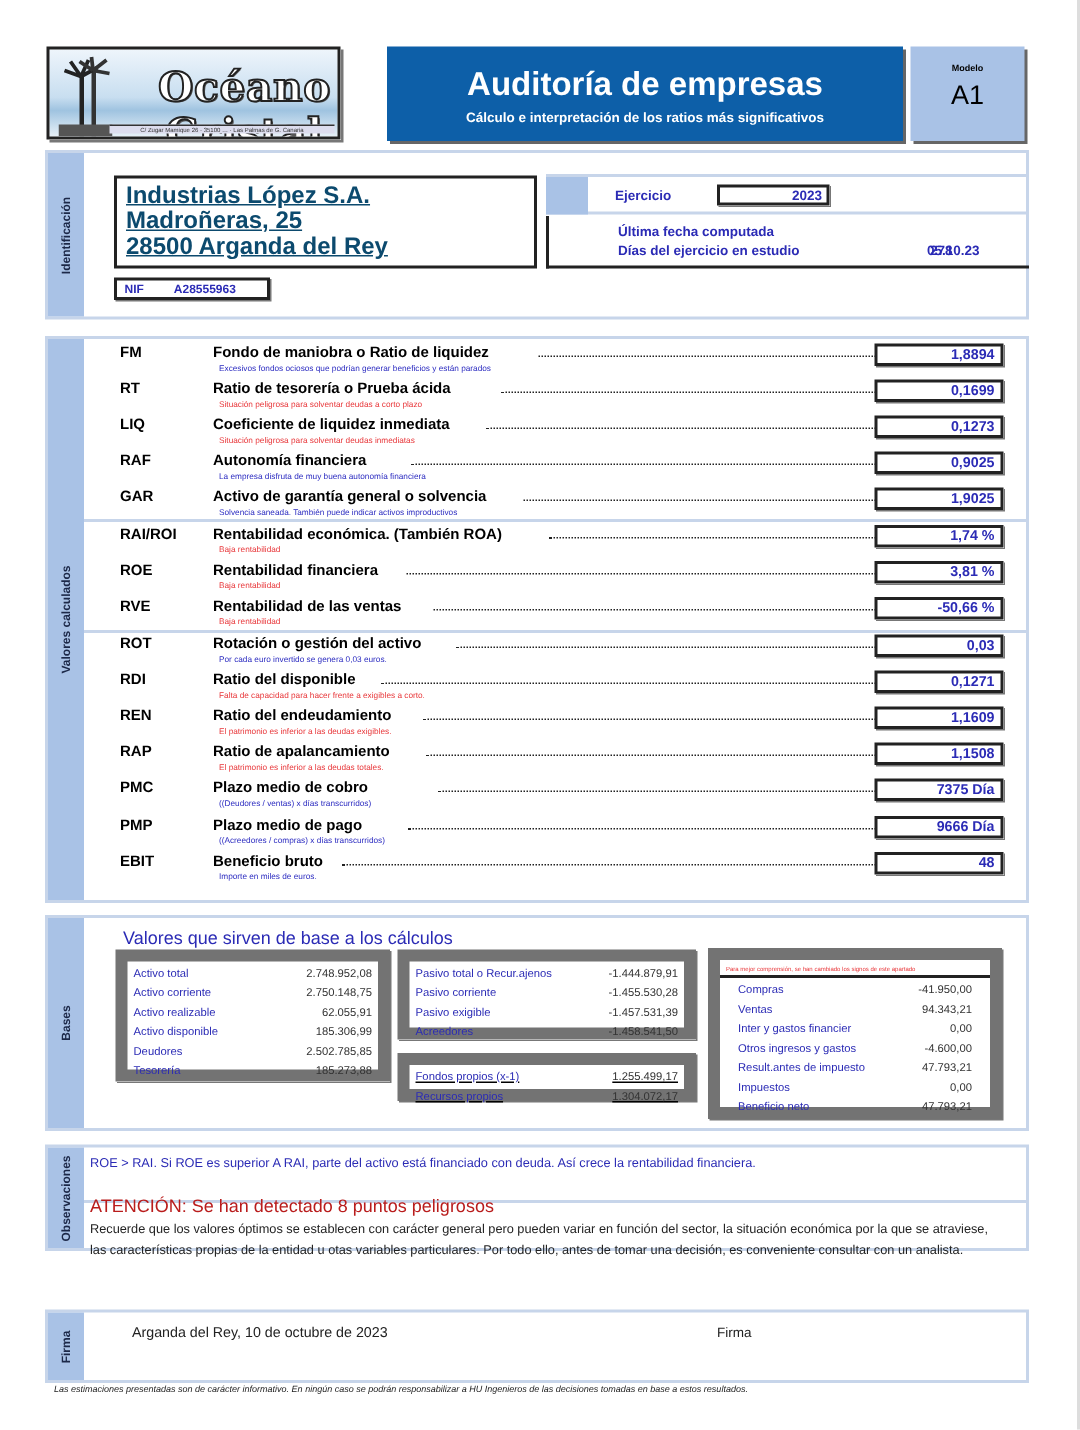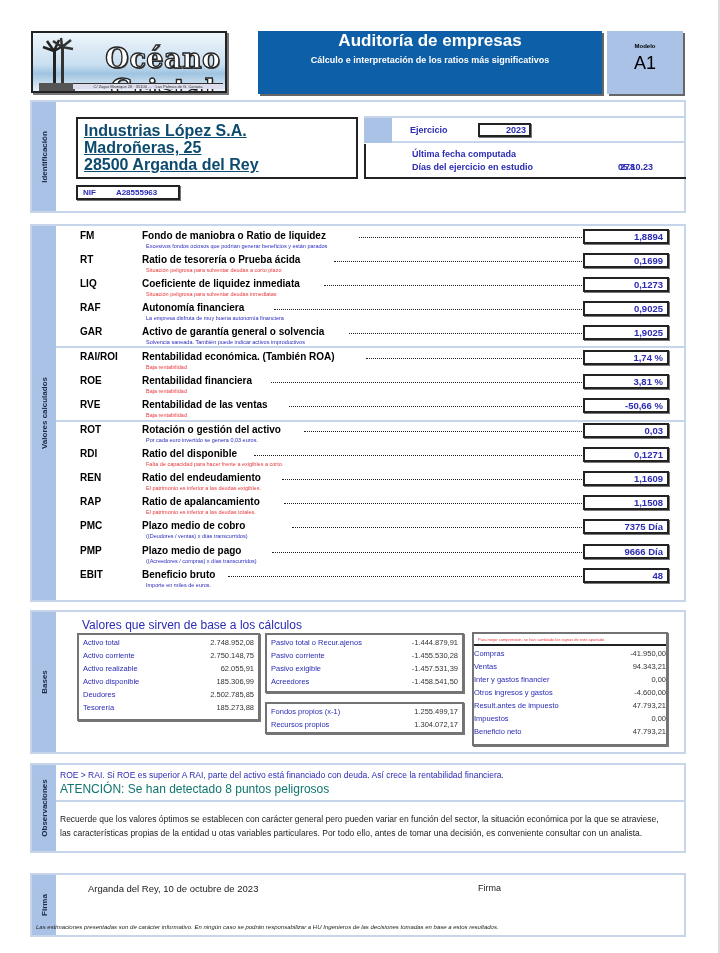--- a/index.html
+++ b/index.html
@@ -6,21 +6,21 @@
   body { width: 720px; height: 953px; background: #ffffff; font-family: "Liberation Sans", sans-serif; position: relative; overflow: hidden; color: #000; }
   .abs { position: absolute; }
 
   
   .logo { left: 31px; top: 31px; width: 196px; height: 62px; border: 2px solid #222; box-shadow: 2px 2px 0 #777; background: linear-gradient(#eef5fb, #c8def0 55%, #9fc3e0 70%, #e8f1f8); overflow: hidden; }
   .logo .palm { position: absolute; left: 6px; top: 4px; width: 36px; height: 54px; }
   .logo .brand { position: absolute; left: 44px; top: 10px; width: 172px; text-align: center; font-family: "DejaVu Serif", serif; font-weight: bold; font-size: 27px; color: #fff; letter-spacing: 0.5px; -webkit-text-stroke: 1.3px #222; text-shadow: 1px 1px 0 #555; }
   .logo .tag { position: absolute; left: 40px; right: 2px; bottom: 2px; font-size: 4px; color: #333; background: #dde; text-align: center; border-top: 1px solid #333; }
 
   .title-box { left: 258px; top: 31px; width: 344px; height: 63px; background: #0d5fa8; box-shadow: 2px 2px 0 #666; color: #fff; text-align: center; }
-  .title-box .t1 { font-size: 17px; font-weight: bold; }
+  .title-box .t1 { font-size: 22px; font-weight: bold; margin-top: 12px; }
   .title-box .t2 { font-size: 9px; font-weight: bold; margin-top: 4px; }
   .model-box { left: 607px; top: 31px; width: 76px; height: 63px; background: #a9c2e6; box-shadow: 2px 2px 0 #666; text-align: center; }
   .model-box .m1 { font-size: 6px; font-weight: bold; margin-top: 12px; }
   .model-box .m2 { font-size: 18px; font-weight: normal; margin-top: 4px; }
 
   
   .section { position: absolute; left: 30px; width: 656px; border: 2px solid #c7d5ea; background: #fff; }
   .sidebar { position: absolute; left: 0; top: 0; bottom: 0; width: 24px; background: #a9c2e6; }
   .sidebar span { position: absolute; left: 50%; top: 50%; transform: translate(-50%, -50%) rotate(-90deg); white-space: nowrap; font-size: 8px; font-weight: bold; color: #1c2848; }
 
@@ -28,43 +28,43 @@
   .red-txt { color: #e8373a; }
 
   
   .company-box { left: 76px; top: 117px; width: 282px; height: 62px; border: 2px solid #222; padding: 3px 6px; }
   .company-box div { font-size: 16px; font-weight: bold; color: #0c4a6e; line-height: 17px; text-decoration: underline; }
   .nif-box { left: 76px; top: 185px; width: 104px; height: 15px; border: 2px solid #222; font-size: 8px; font-weight: bold; color: #2b2bb5; padding: 1px 5px; box-shadow: 1px 1px 0 #777; }
   .nif-box span:last-child { margin-left: 20px; }
   .ej-strip { left: 364px; top: 116px; width: 322px; height: 27px; border-top: 2px solid #c7d5ea; border-bottom: 2px solid #c7d5ea; }
   .ej-strip .tab { position: absolute; left: 0; top: 0; width: 28px; height: 25px; background: #a9c2e6; }
   .ej-label { left: 410px; top: 125px; font-size: 9px; font-weight: bold; color: #2b2bb5; }
-  .ej-box { left: 478px; top: 123px; width: 53px; height: 14px; border: 2px solid #222; text-align: right; padding-right: 3px; font-size: 9px; font-weight: bold; color: #2b2bb5; box-shadow: 1px 1px 0 #777; }
+  .ej-box { left: 478px; top: 123px; width: 75px; height: 14px; border: 2px solid #222; text-align: right; padding-right: 3px; font-size: 9px; font-weight: bold; color: #2b2bb5; box-shadow: 1px 1px 0 #777; }
   .dates-box { left: 364px; top: 144px; width: 322px; height: 35px; border-left: 2px solid #222; border-bottom: 2px solid #222; }
   .dates-box .row { position: absolute; left: 46px; font-size: 9px; font-weight: bold; color: #2b2bb5; }
   .dates-box .val { position: absolute; font-size: 9px; font-weight: bold; color: #2b2bb5; }
 
   
   .ratio-row { position: absolute; left: 0; width: 656px; height: 24px; }
   .ratio-row .code { position: absolute; left: 48px; top: 2px; font-size: 10px; font-weight: bold; }
   .ratio-row .name { position: absolute; left: 110px; top: 2px; font-size: 10px; font-weight: bold; white-space: nowrap; }
   .ratio-row .dots { position: absolute; top: 9px; border-bottom: 1px dotted #222; height: 1px; right: 104px; }
   .ratio-row .note { position: absolute; left: 114px; top: 15px; font-size: 5.5px; white-space: nowrap; }
   .ratio-row .val { position: absolute; left: 551px; top: 1px; width: 86px; height: 15px; border: 2px solid #222; box-shadow: 1px 1px 0 #777; text-align: right; padding-right: 4px; font-size: 9.5px; font-weight: bold; color: #2b2bb5; line-height: 11px; }
   .hdiv { position: absolute; left: 24px; right: 0; height: 0; border-top: 2px solid #c7d5ea; }
 
   
   .bases-title { position: absolute; left: 50px; top: 6px; font-size: 12px; color: #2b2bb5; }
-  .mini-table { position: absolute; border: 2px solid #737373; box-shadow: 1px 1px 0 #777; padding: 1px 4px; }
+  .mini-table { position: absolute; border: 8px solid #737373; box-shadow: 1px 1px 0 #777; padding: 1px 4px; }
   .mini-table .r { display: flex; justify-content: space-between; font-size: 7.5px; color: #2b2bb5; height: 13px; line-height: 13px; }
   .mini-table .r span:last-child { color: #333; }
 
   .obs-top { position: absolute; left: 24px; right: 0; top: 0; height: 37px; border-bottom: 2px solid #c7d5ea; }
   .obs-l1 { position: absolute; left: 28px; top: 5px; font-size: 8.5px; color: #2b2bb5; white-space: nowrap; }
-  .obs-l2 { position: absolute; left: 28px; top: 17px; font-size: 12px; color: #0f766e; white-space: nowrap; }
+  .obs-l2 { position: absolute; left: 28px; top: 32px; font-size: 12px; color: #b91c1c; white-space: nowrap; }
   .obs-p { position: absolute; left: 28px; top: 47px; width: 600px; font-size: 8.5px; line-height: 14px; color: #222; }
 
   .firma-place { position: absolute; left: 56px; top: 8px; font-size: 9.5px; color: #222; }
   .firma-lbl { position: absolute; left: 446px; top: 8px; font-size: 9px; color: #222; }
   .disclaimer { left: 36px; top: 924px; font-size: 6px; font-style: italic; color: #222; white-space: nowrap; }
   .right-edge { left: 718px; top: 0; width: 2px; height: 953px; background: #ddd; }
 </style>
 </head>
 <body>
 
@@ -272,33 +272,33 @@
       </div>
       <div class="r">
         <span>Pasivo exigible</span>
         <span>-1.457.531,39</span>
       </div>
       <div class="r">
         <span>Acreedores</span>
         <span>-1.458.541,50</span>
       </div>
     </div>
-  <div class="mini-table" style="left:233px; top:90px; width:199px; height:32px;" id="tbl-fondos">
+  <div class="mini-table" style="left:233px; top:90px; width:199px; height:32px;text-decoration:underline;" id="tbl-fondos">
       <div class="r">
         <span>Fondos propios (x-1)</span>
         <span>1.255.499,17</span>
       </div>
       <div class="r">
         <span>Recursos propios</span>
         <span>1.304.072,17</span>
       </div>
     </div>
   <div class="mini-table" style="left:440px; top:20px; width:196px; height:114px; padding:0;">
     <div style="border-bottom:2px solid #222; font-size:4px; color:#e8373a; padding:3px 4px; height:12px;">Para mejor comprensión, se han cambiado los signos de este apartado</div>
-    <div id="tbl-resultados" style="padding:1px 0;">
+    <div id="tbl-resultados" style="padding:1px 12px;">
         <div class="r">
           <span>Compras</span>
           <span>-41.950,00</span>
         </div>
         <div class="r">
           <span>Ventas</span>
           <span>94.343,21</span>
         </div>
         <div class="r">
           <span>Inter y gastos financier</span>
@@ -317,31 +317,31 @@
           <span>0,00</span>
         </div>
         <div class="r">
           <span>Beneficio neto</span>
           <span>47.793,21</span>
         </div>
       </div>
   </div>
 </div>
 
-<div class="section" style="top:763px; height:90px;padding-left:29px;">
+<div class="section" style="top:763px; height:71px;padding-left:29px;">
   <div class="sidebar">
       <span>Observaciones</span>
     </div>
   <div class="obs-top"></div>
   <div class="obs-l1">ROE &gt; RAI. Si ROE es superior A RAI, parte del activo está financiado con deuda. Así crece la rentabilidad financiera.</div>
   <div class="obs-l2">ATENCIÓN: Se han detectado 8  puntos peligrosos</div>
   <div class="obs-p">Recuerde que los valores óptimos se establecen con carácter general pero pueden variar en función del sector, la situación económica por la que se atraviese, las características propias de la entidad u otas variables particulares. Por todo ello, antes de tomar una decisión, es conveniente consultar con un analista.</div>
 </div>
 
-<div class="section" style="top:873px; height:64px;padding-left:48px;">
+<div class="section" style="top:873px; height:49px;padding-left:48px;">
   <div class="sidebar">
       <span>Firma</span>
     </div>
   <div class="firma-place">Arganda del Rey, 10 de octubre de 2023</div>
   <div class="firma-lbl">Firma</div>
 </div>
 
 <div class="abs disclaimer">Las estimaciones presentadas son de carácter informativo. En ningún caso se podrán responsabilizar a HU Ingenieros de las decisiones tomadas en base a estos resultados.</div>
 <div class="abs right-edge"></div>
 

